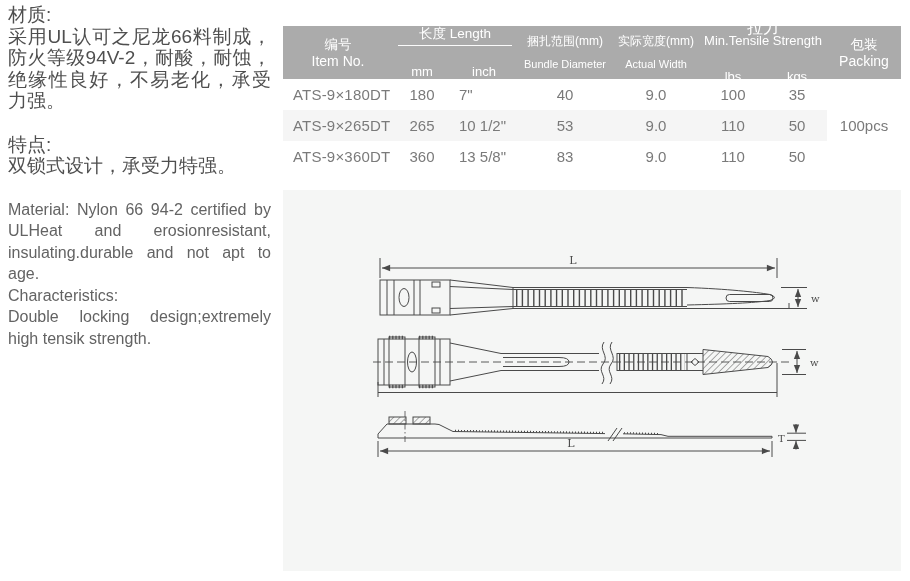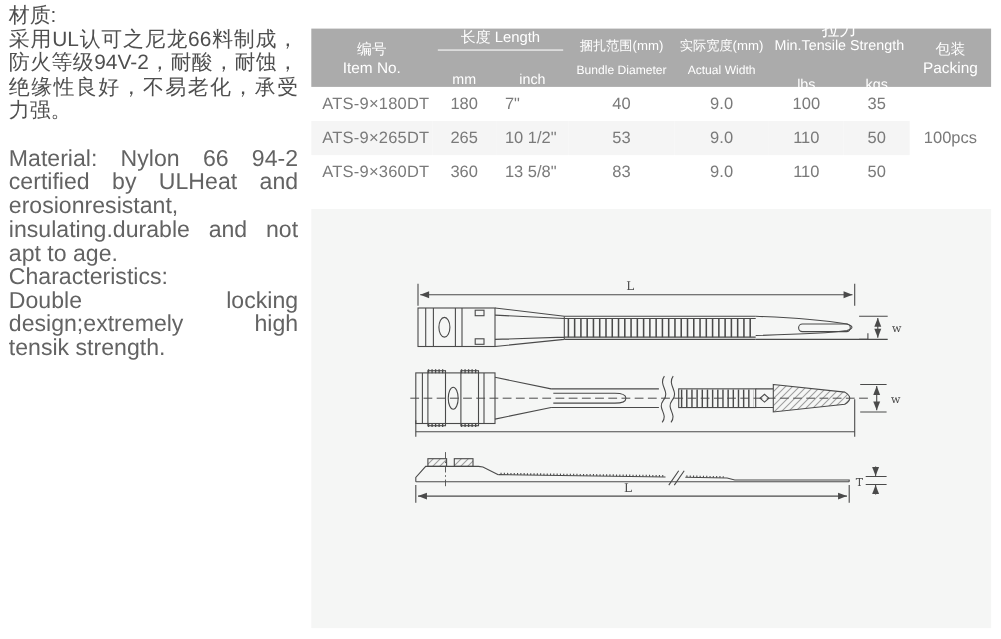--- a/index.html
+++ b/index.html
@@ -11,21 +11,21 @@
   html,body{margin:0;padding:0;}
   body{
     width:910px;height:581px;position:relative;background:#ffffff;
     font-family:"Liberation Sans","DejaVu Sans",sans-serif;overflow:hidden;
   }
   
   .left-panel{position:absolute;left:8px;top:4px;width:263px;}
   .block{margin:0 0 22px 0;}
   .cn{font-size:19px;line-height:21.5px;color:var(--body-text-cn);}
   .cn .body{text-align:justify;text-align-last:left;}
-  .en{font-size:21px;line-height:21.5px;color:var(--body-text-en);}
+  .en{font-size:16px;line-height:21.5px;color:var(--body-text-en);}
   .en .p{text-align:justify;text-align-last:left;}
   
   .spec-table{position:absolute;left:283px;top:26px;width:618px;}
   .thead{display:flex;height:53px;background:var(--header-bg);color:var(--header-text);text-align:center;}
   .th{display:flex;flex-direction:column;justify-content:center;}
   .c-item{width:110px;} .c-mm{width:58px;} .c-inch{width:66px;}
   .c-bundle{width:96px;} .c-width{width:86px;}
   .c-lbs{width:68px;} .c-kgs{width:60px;} .c-pack{width:74px;}
   .c-length{width:124px;} .c-tensile{width:128px;}
   .h-cn{font-size:13.5px;line-height:17px;}
@@ -50,20 +50,24 @@
   .dim-label{font-family:"DejaVu Serif","Liberation Serif",serif;fill:var(--drawing-line);}
 </style>
 </head>
 <body>
 
 <div class="left-panel">
   <div class="block cn">
     <div class="title">材质:</div>
     <div class="body">采用UL认可之尼龙66料制成，防火等级94V-2，耐酸，耐蚀，绝缘性良好，不易老化，承受力强。</div>
   </div>
+  <div class="block cn">
+    <div class="title">特点:</div>
+    <div class="body">双锁式设计，承受力特强。</div>
+  </div>
   <div class="block en">
     <div class="p">Material: Nylon 66 94-2 certified by ULHeat and erosionresistant, insulating.durable and not apt to age.</div>
     <div class="p">Characteristics:</div>
     <div class="p">Double locking design;extremely high tensik strength.</div>
   </div>
 </div>
 
 <div class="spec-table">
   <div class="thead">
     <div class="th c-item">

